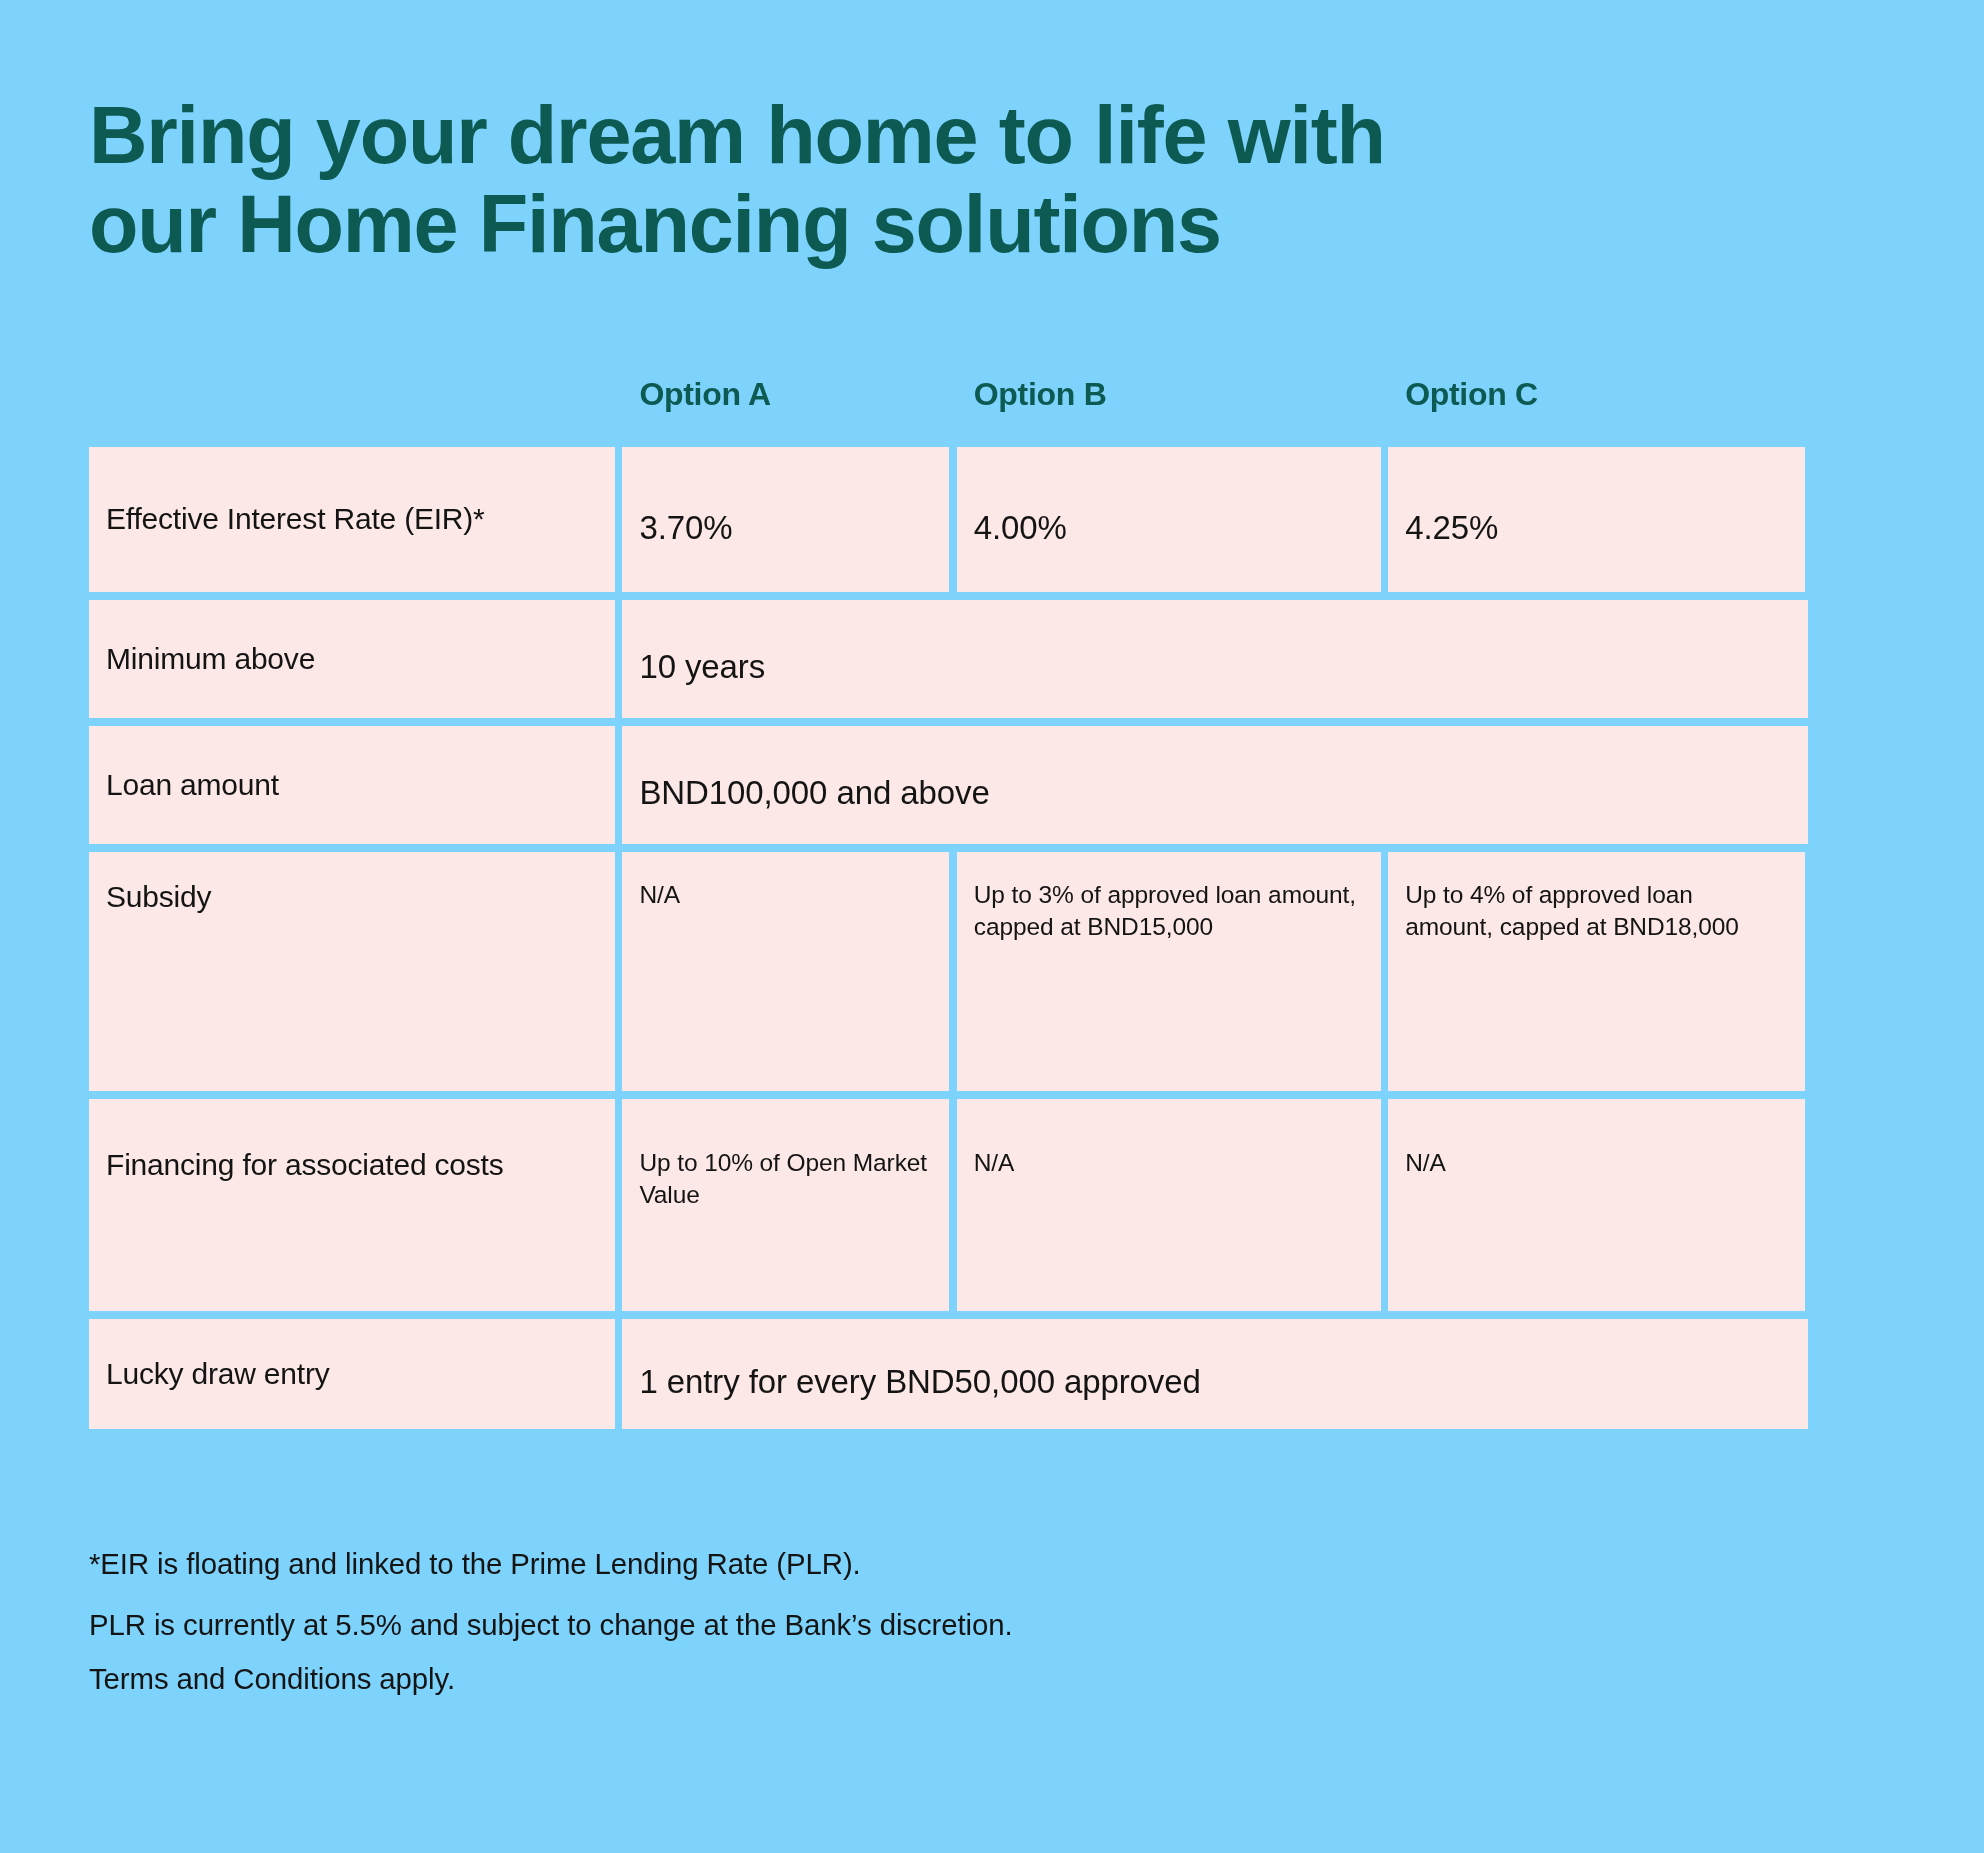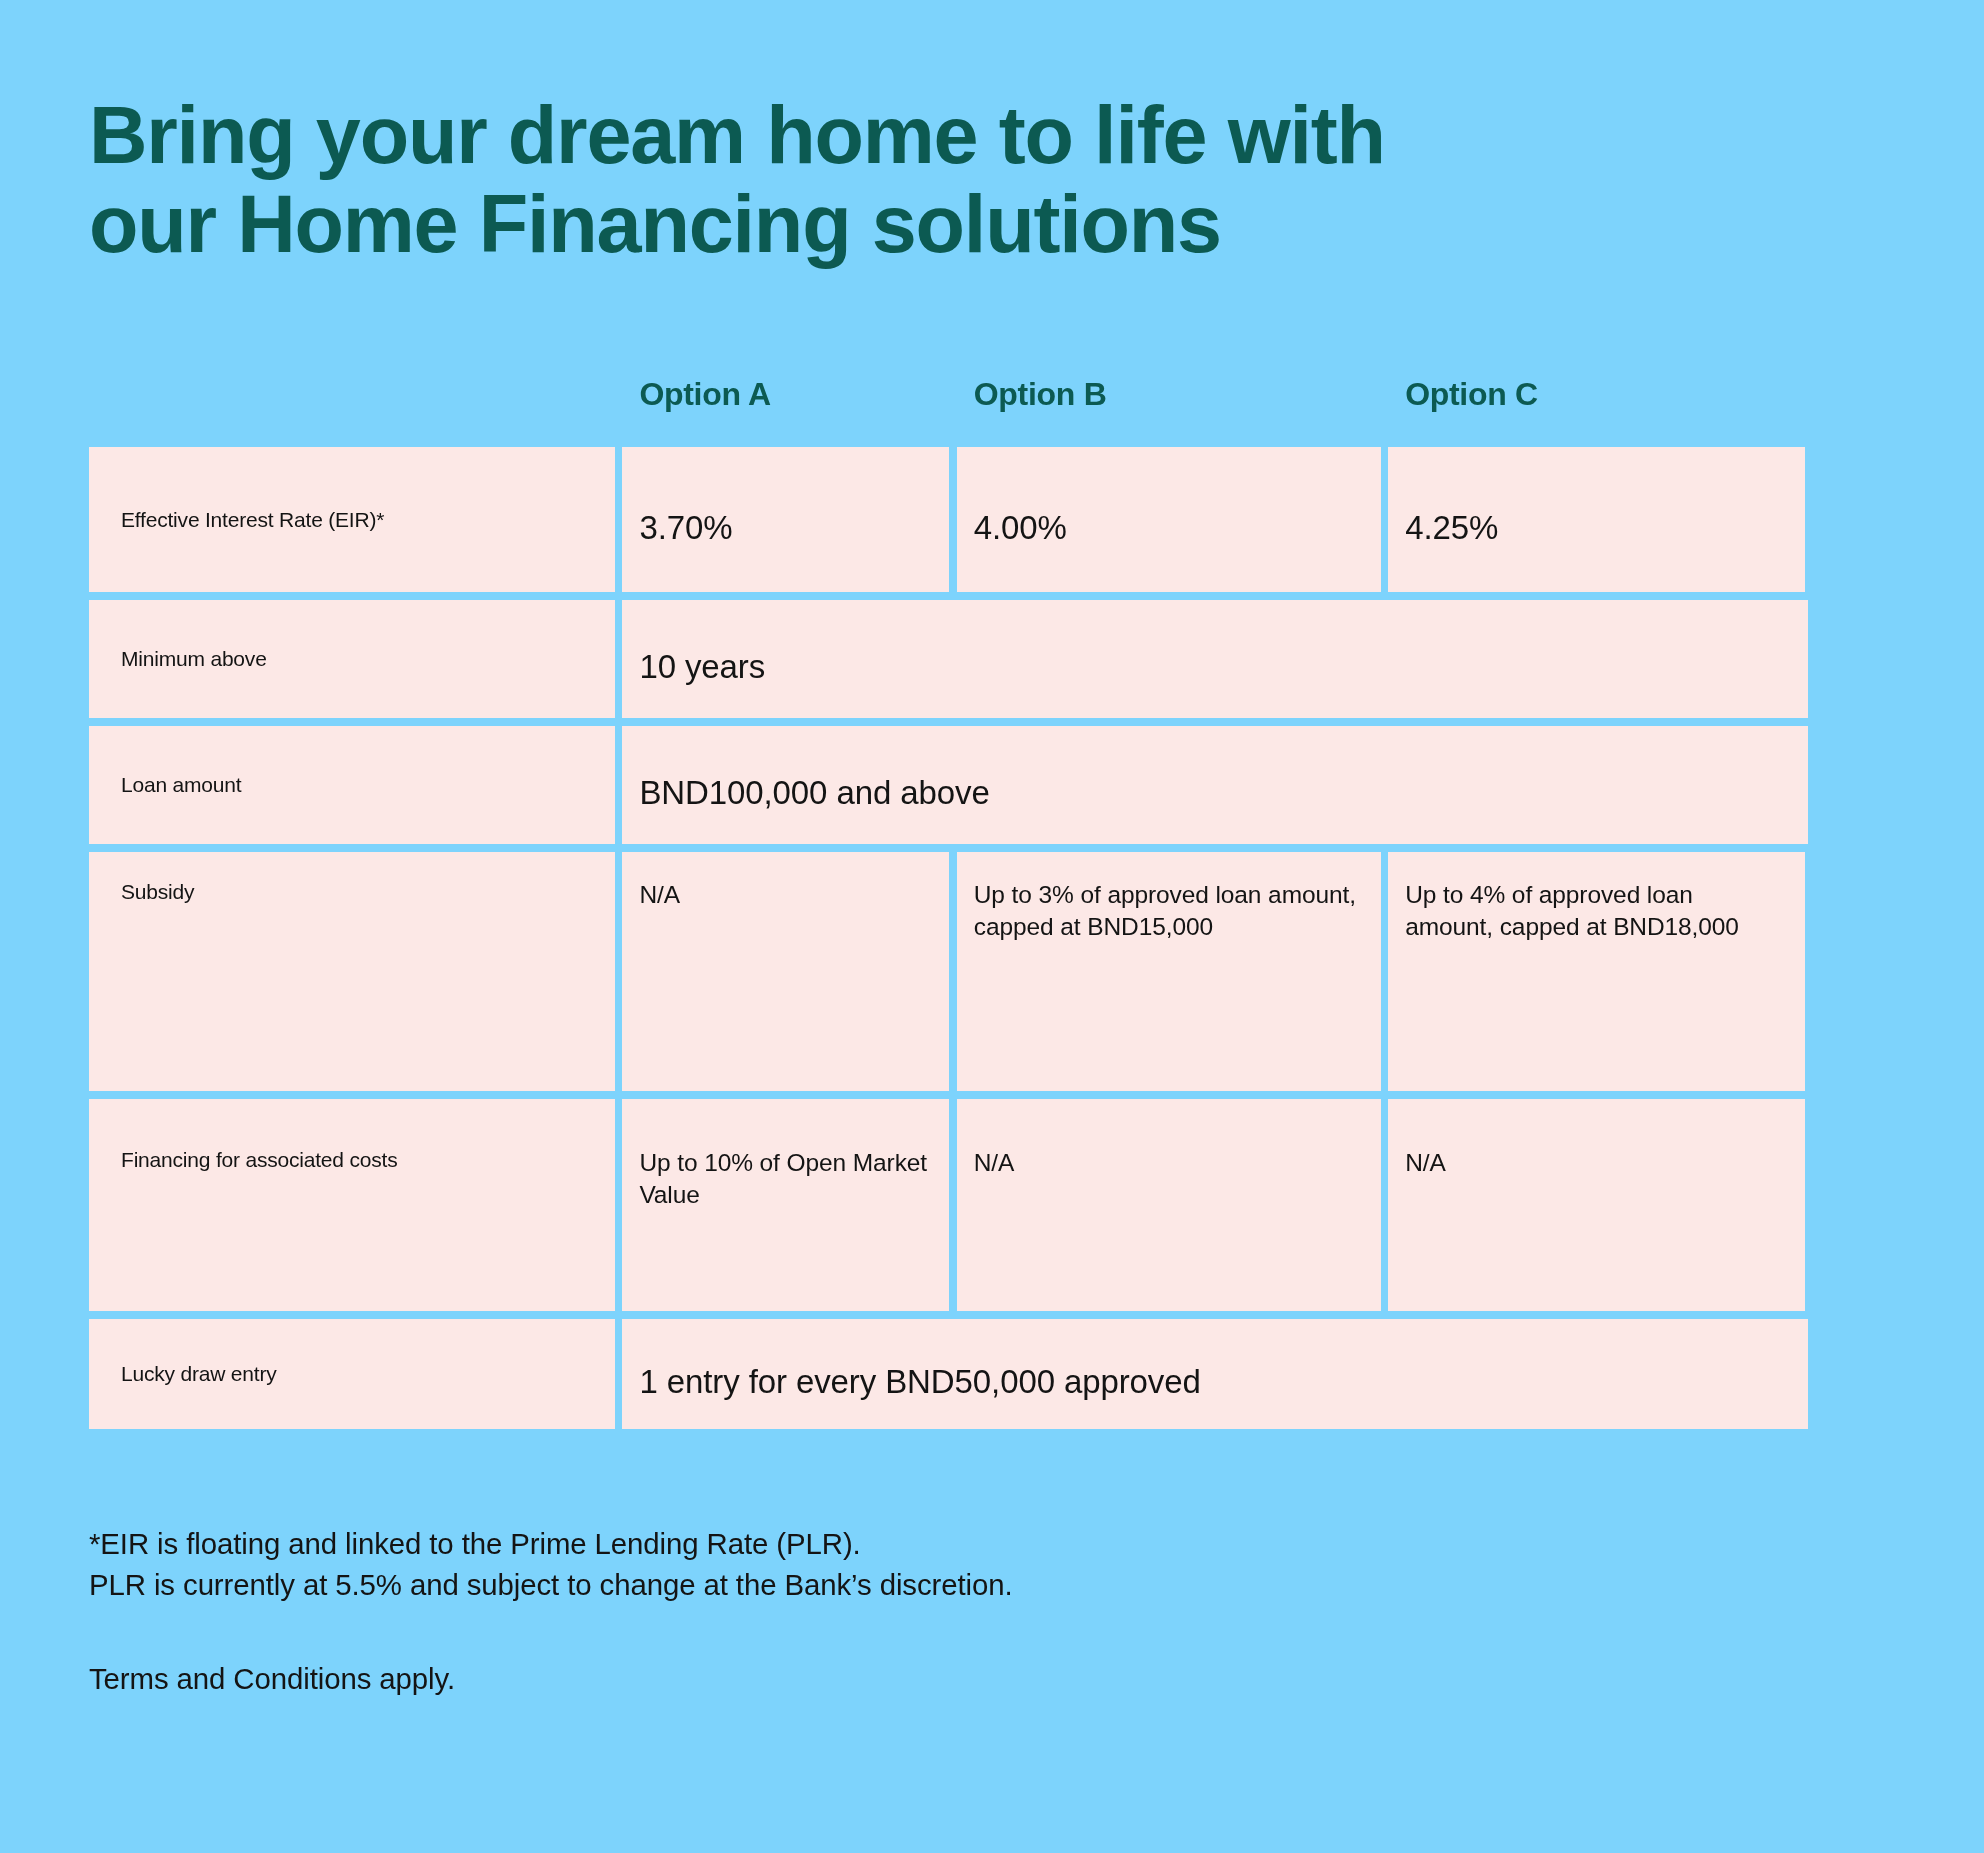--- a/index.html
+++ b/index.html
@@ -80,23 +80,23 @@
   }
   .cell {
     background: #fce8e6;
     box-sizing: border-box;
     display: flex;
     align-items: center;
   }
   .cell-label {
     flex: 0 0 526px;
     width: 526px;
-    padding: 0 28px 0 32px;
-    color: #141414;
-    font-size: 21px;
+    padding: 0 28px 0 17px;
+    color: #141414;
+    font-size: 30px;
     line-height: 1.22;
     letter-spacing: -0.2px;
   }
   .cell-val {
     margin-left: 7.4px;
     padding: 16px 21px 0 17px;
     color: #141414;
     letter-spacing: -0.1px;
   }
   .cell-val.c1 { flex: 0 0 327px; width: 327px; }
@@ -125,21 +125,21 @@
   .footnotes {
     position: absolute;
     left: 89px;
     top: 1524px;
     width: 1779px;
     color: #141414;
     font-size: 29.4px;
     line-height: 1.38;
     letter-spacing: -0.1px;
   }
-  .footnote-line { display: block; white-space: nowrap; }
+  .footnote-line { display: block; white-space: nowrap; margin-top: 20px; }
   .terms {
     position: absolute;
     left: 89px;
     top: 1662px;
     color: #141414;
     font-size: 29.4px;
     letter-spacing: -0.1px;
     white-space: nowrap;
   }
 </style>

